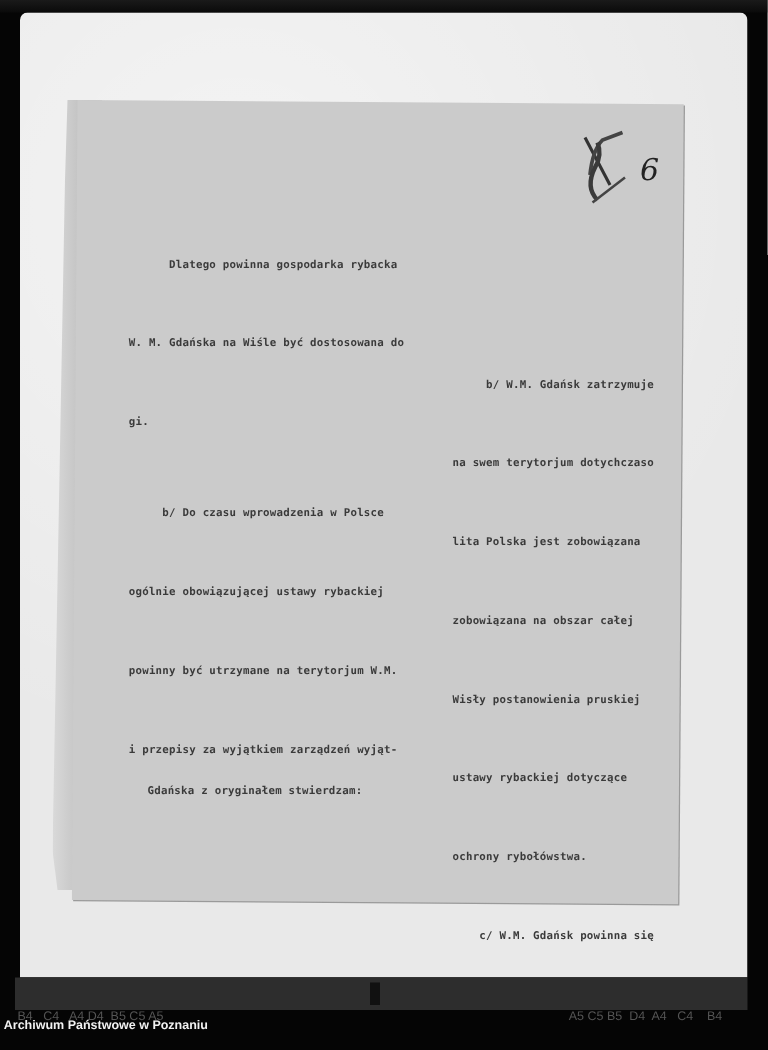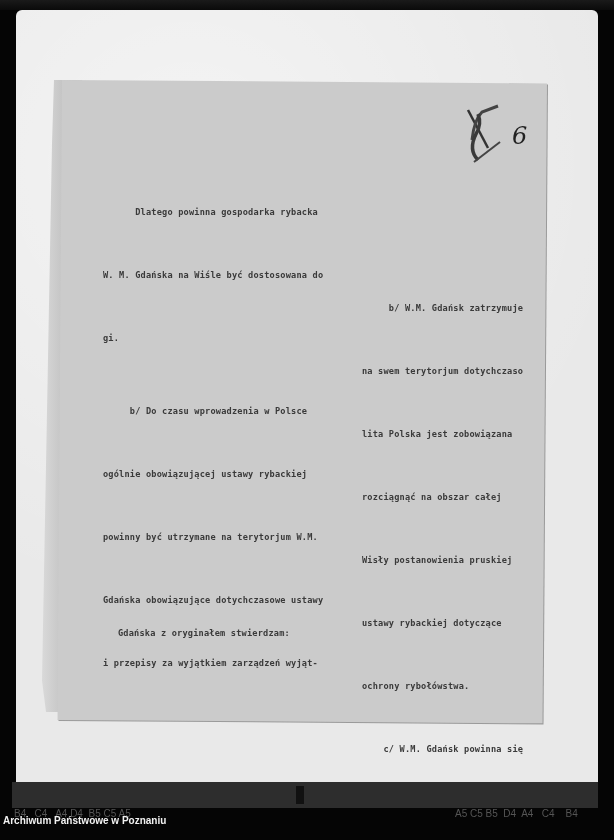--- a/index.html
+++ b/index.html
@@ -36,41 +36,40 @@
 </svg>
 <div style="position:absolute;left:512px;top:122px;font-family:'DejaVu Serif',serif;font-size:24px;color:#222;font-style:italic;">6</div>
 
 <div class="text" style="left:103px;top:160px;">
   <div>      Dlatego powinna gospodarka rybacka</div>
   <div>W. M. Gdańska na Wiśle być dostosowana do</div>
   <div>gi.</div>
   <div style="margin-top:10px">     b/ Do czasu wprowadzenia w Polsce</div>
   <div>ogólnie obowiązującej ustawy rybackiej</div>
   <div>powinny być utrzymane na terytorjum W.M.</div>
-  <div>Gdańska obowiązujące dotychczasowe ustawy</div>
   <div>i przepisy za wyjątkiem zarządzeń wyjąt-</div>
   
   
   
   
   
   
   
   
   
   
   
   
 </div>
 
 <div class="text" style="left:362px;top:256px;">
   <div>     b/ W.M. Gdańsk zatrzymuje</div>
   <div>na swem terytorjum dotychczaso</div>
   <div>lita Polska jest zobowiązana</div>
-  <div>rozciągnąć na obszar całej</div>
+  <div>zobowiązana na obszar całej</div>
   <div>Wisły postanowienia pruskiej</div>
   <div>ustawy rybackiej dotyczące</div>
   <div>ochrony rybołówstwa.</div>
   <div>    c/ W.M. Gdańsk powinna się</div>
   
   
   
   
   
   

